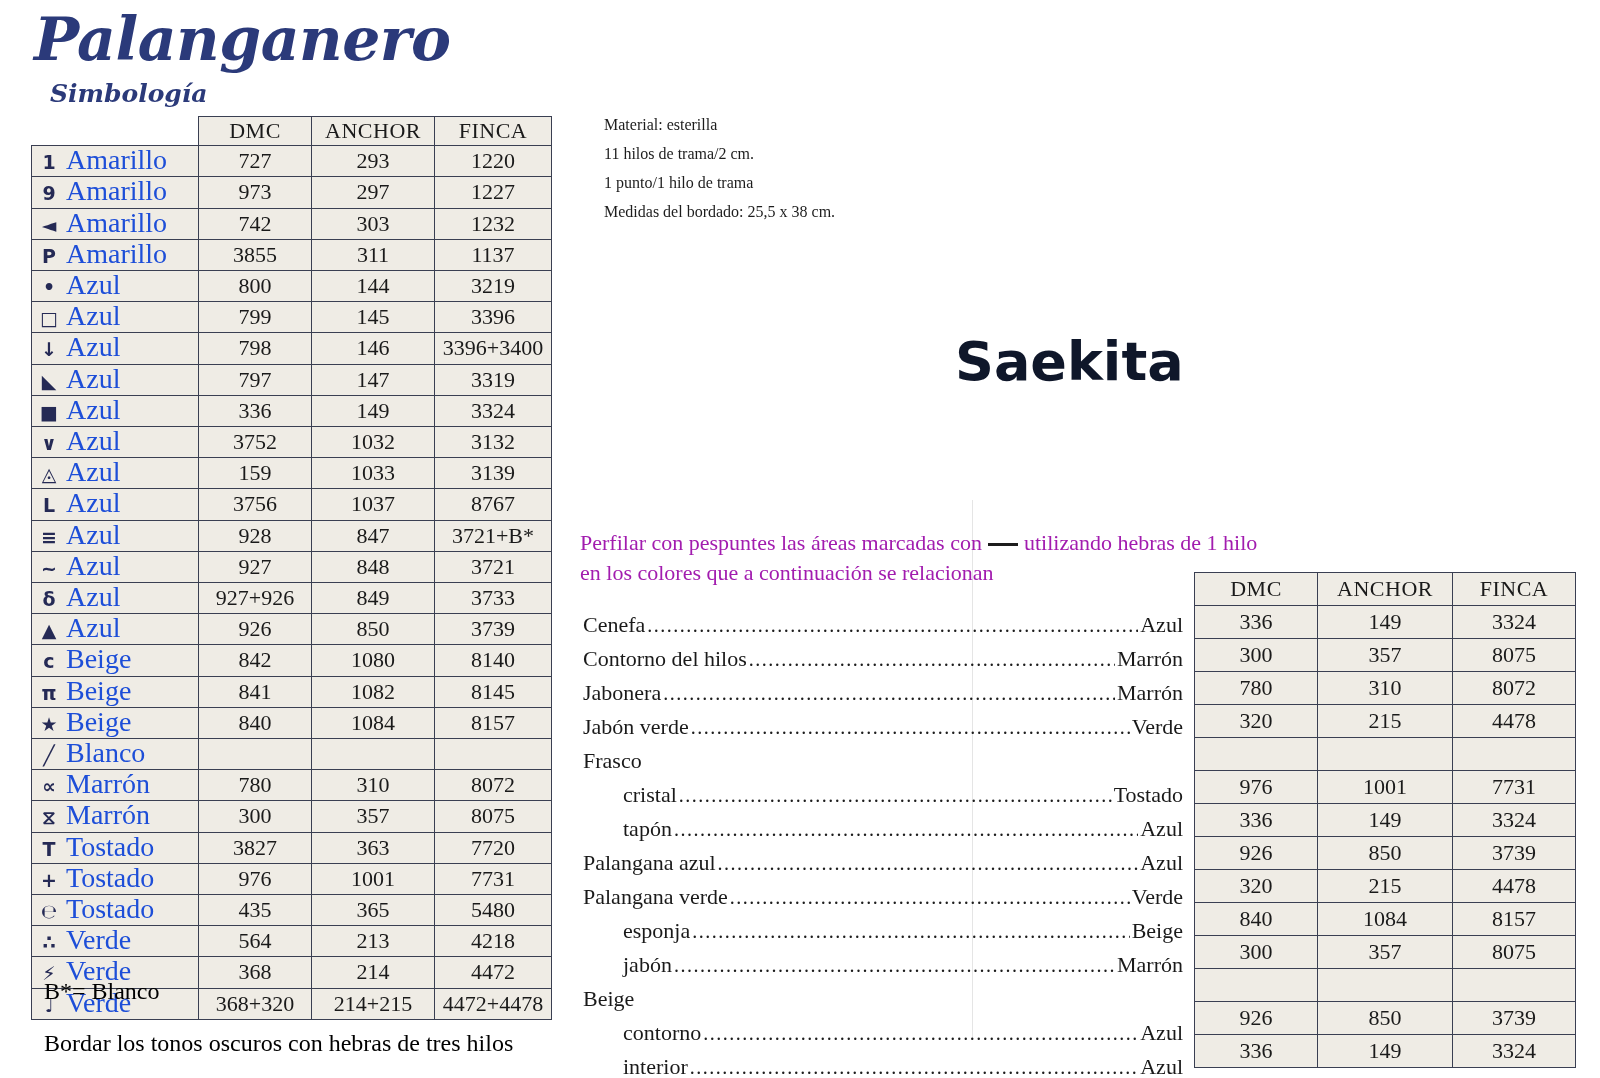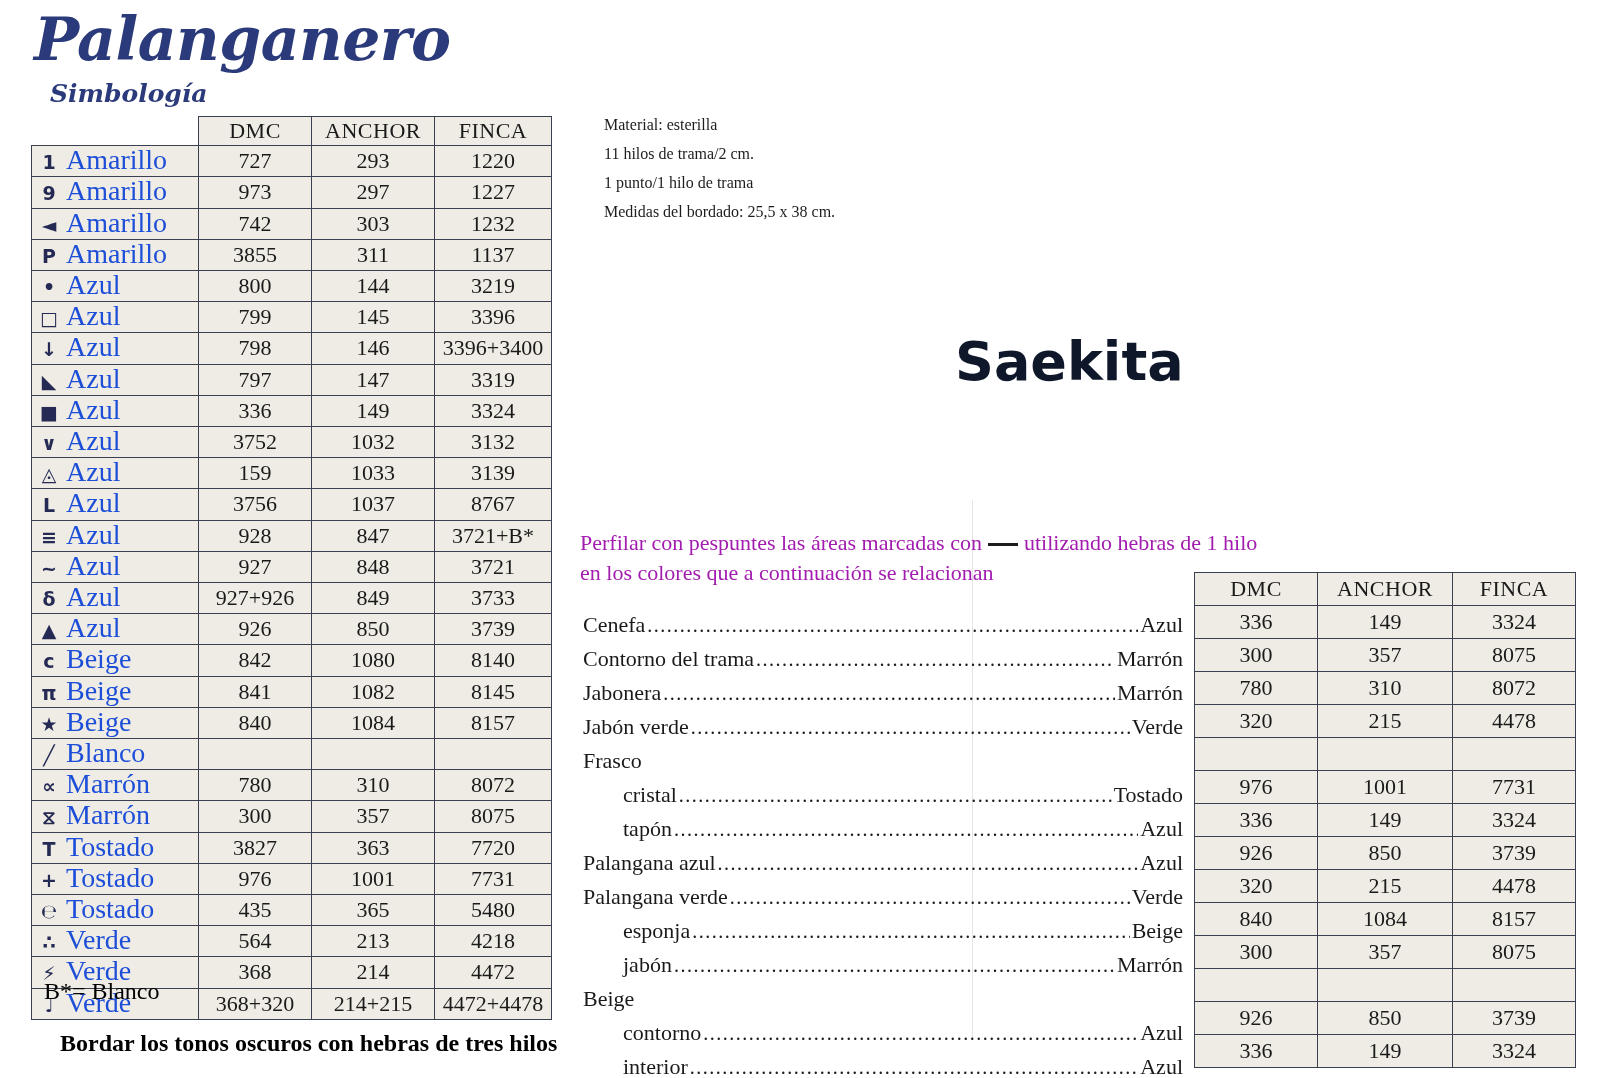--- a/index.html
+++ b/index.html
@@ -94,21 +94,21 @@
   .cell-finca  { width: 116px; text-align: center; }
 
   
   .footnote {
     position: absolute;
     font-size: 24px;
     color: #000000;
     white-space: nowrap;
   }
   #footnote-blanco { left: 44px; top: 978px; }
-  #footnote-bordar { left: 60px; top: 1030px; font-weight: bold; }
+  #footnote-bordar { left: 44px; top: 1030px; }
 
   
   #material-info {
     position: absolute;
     left: 580px;
     top: 110px;
     font-size: 16px;
     line-height: 29px;
     color: #1d1d1d;
     white-space: nowrap;
@@ -414,21 +414,21 @@
   <span>en los colores que a continuación se relacionan</span>
 </div>
 
 <div id="outline-list">
     <div class="leader-row">
       <span class="leader-label">Cenefa</span>
       <span class="leader-dots">............................................................................................................................................</span>
       <span class="leader-value">Azul</span>
     </div>
     <div class="leader-row">
-      <span class="leader-label">Contorno del trama</span>
+      <span class="leader-label">Contorno del hilos</span>
       <span class="leader-dots">............................................................................................................................................</span>
       <span class="leader-value">Marrón</span>
     </div>
     <div class="leader-row">
       <span class="leader-label">Jabonera</span>
       <span class="leader-dots">............................................................................................................................................</span>
       <span class="leader-value">Marrón</span>
     </div>
     <div class="leader-row">
       <span class="leader-label">Jabón verde</span>

